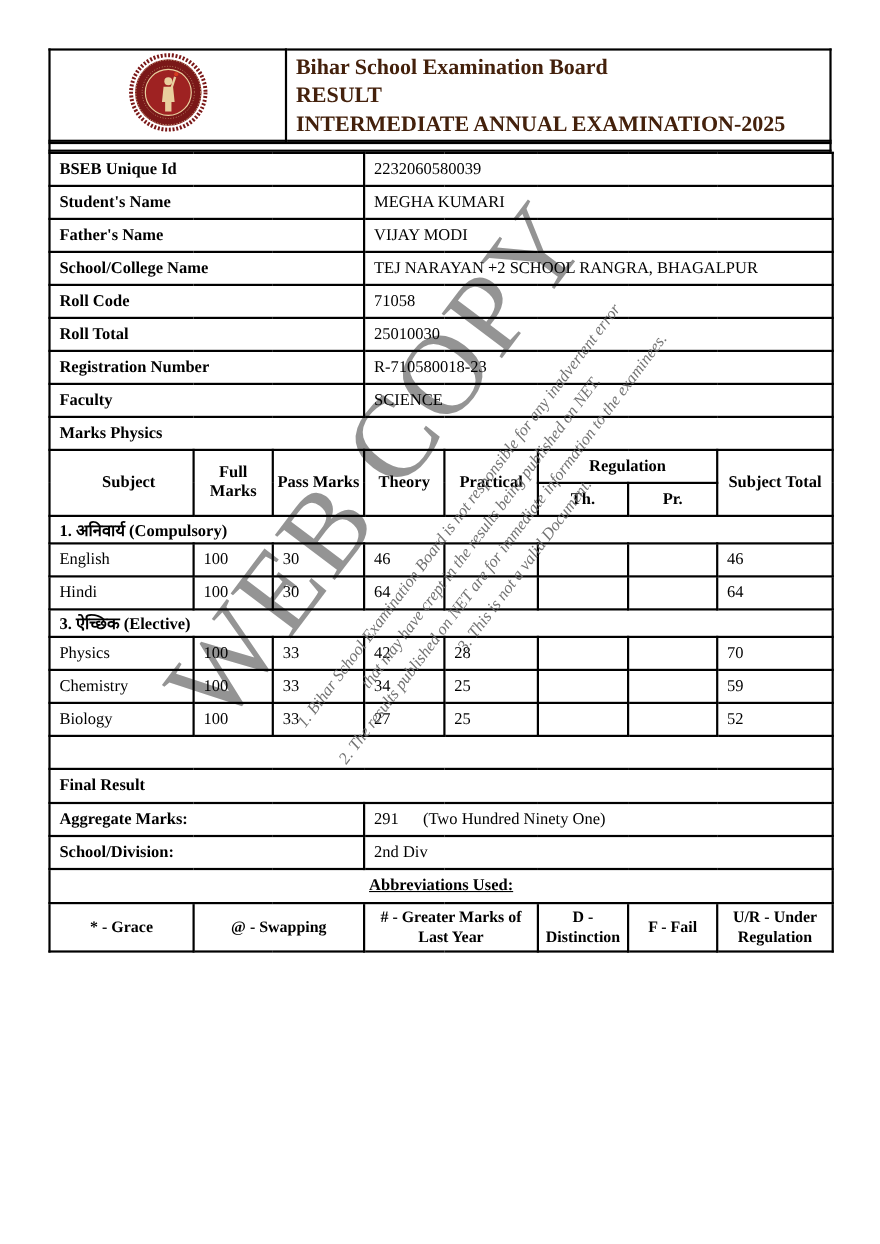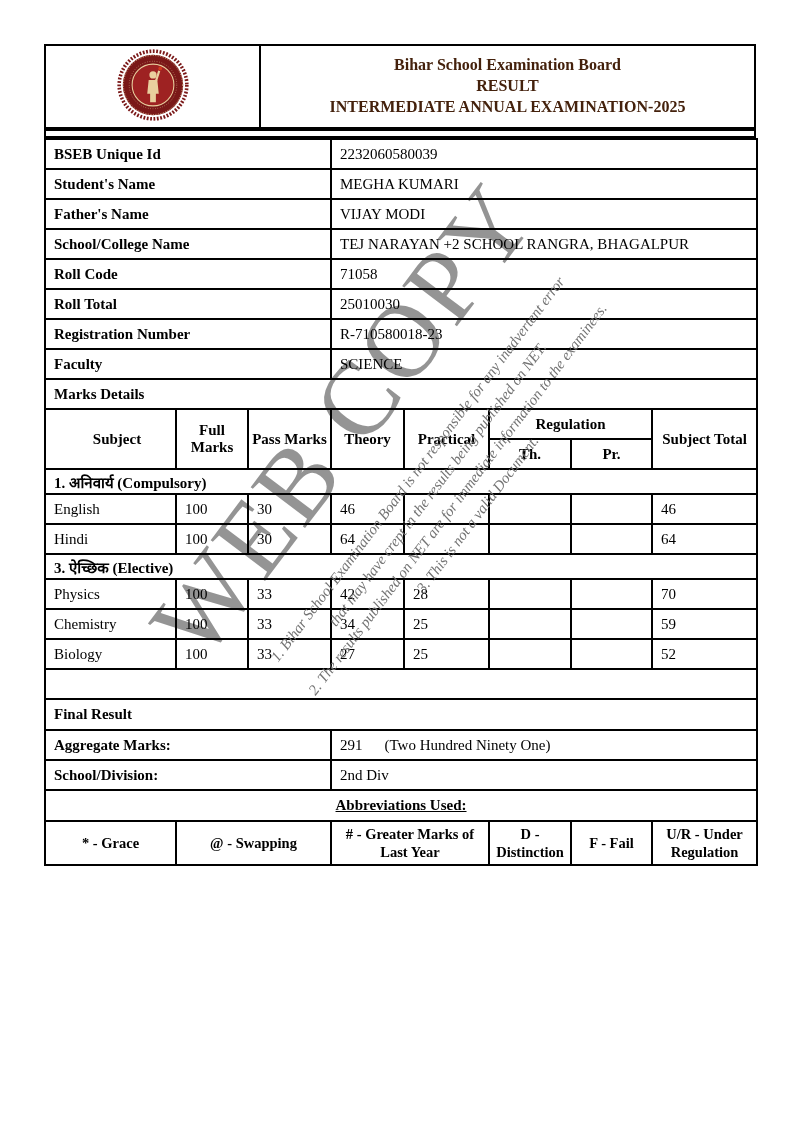--- a/index.html
+++ b/index.html
@@ -6,21 +6,21 @@
   .page {
     position:relative; width:800px; height:1131px; background:#ffffff;
     font-family:"Liberation Serif", serif; color:#000; overflow:hidden;
   }
   .content { position:absolute; left:44px; top:44px; width:712px; z-index:1; }
   table { border-collapse:collapse; width:712px; table-layout:fixed; background:transparent; }
   td { border:2px solid #000; padding:1px 8px; font-size:15px; vertical-align:middle; background:transparent; overflow:hidden; }
   
   .header-t td { height:79px; }
   .logo-cell { width:197px; text-align:center; }
-  .title-cell { text-align:center; font-weight:bold; color:#44210c; font-size:16px; line-height:1.3; }
+  .title-cell { font-weight:bold; color:#44210c; font-size:20px; line-height:1.3; }
   
   .spacer-t td { height:5px; padding:0; }
   
   .bold { font-weight:bold; }
   .info-label { font-weight:bold; height:26px; }
   .info-value { height:26px; }
   .marks-title-row td { height:26px; }
   .mh td { font-weight:bold; text-align:center; height:26px; padding:1px 3px; }
   .mh td.subj { text-align:center; padding-left:16px; }
   .section-row td { font-weight:bold; height:21px; }
@@ -140,21 +140,21 @@
       <tr>
         <td class="info-label" colspan="3">Registration Number</td>
         <td class="info-value" colspan="5">R-710580018-23</td>
       </tr>
       <tr>
         <td class="info-label" colspan="3">Faculty</td>
         <td class="info-value" colspan="5">SCIENCE</td>
       </tr>
 
       <tr class="marks-title-row">
-        <td colspan="8" class="bold">Marks Details</td>
+        <td colspan="8" class="bold">Marks Physics</td>
       </tr>
 
       <tr class="mh">
         <td class="subj" rowspan="2">Subject</td>
         <td rowspan="2">Full Marks</td>
         <td rowspan="2">Pass Marks</td>
         <td rowspan="2">Theory</td>
         <td rowspan="2">Practical</td>
         <td colspan="2">Regulation</td>
         <td rowspan="2">Subject Total</td>

